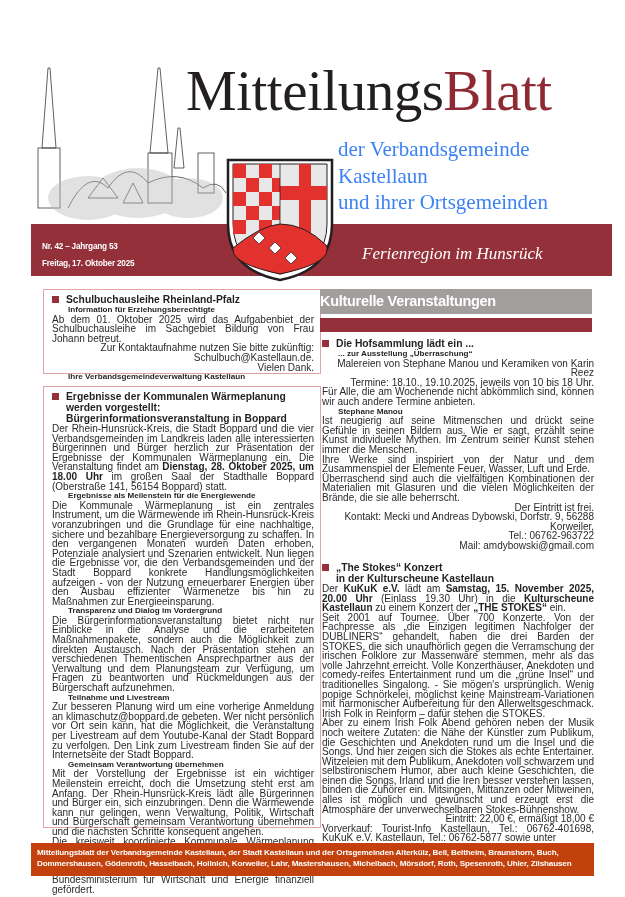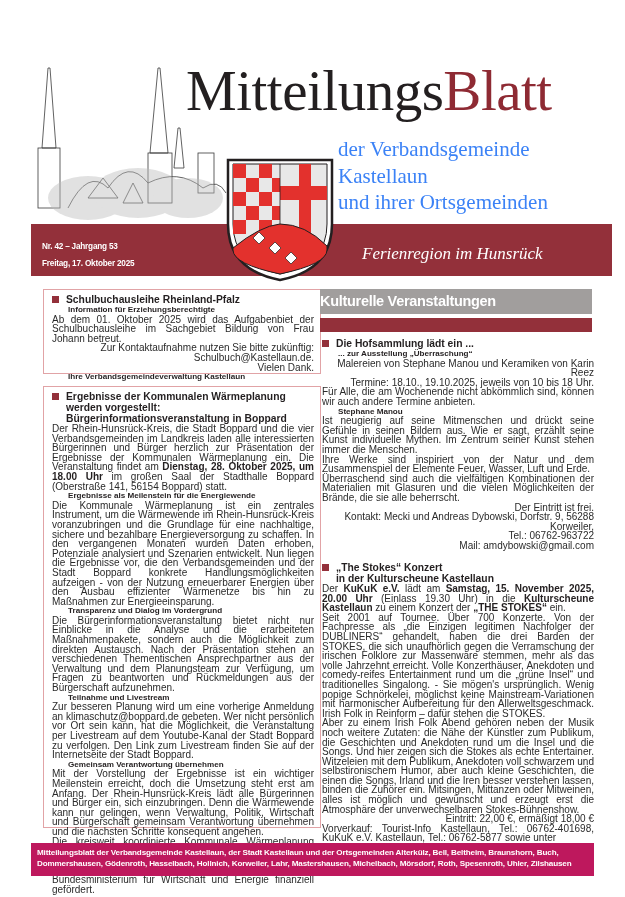--- a/index.html
+++ b/index.html
@@ -36,21 +36,21 @@
     .p b { font-weight: bold; color: #231f20; }
     .nl { text-align: right; }
 
     .right { position: absolute; left: 322px; width: 272px; }
     .section-bar { position: absolute; left: 320px; top: 289px; width: 272px; height: 25px; background: #a19e9d;
                    color: #ffffff; font-weight: bold; font-size: 14.5px; line-height: 25px; padding-left: 0; letter-spacing: -0.3px; }
     .red-bar { position: absolute; left: 320px; top: 318px; width: 272px; height: 14px; background: #93303a; }
     .article-1 { top: 338px; }
     .article-2 { top: 562px; }
 
-    .footer { position: absolute; left: 31px; top: 843px; width: 563px; height: 33px; background: #be185d;
+    .footer { position: absolute; left: 31px; top: 843px; width: 563px; height: 33px; background: #c2410c;
               color: #ffffff; font-weight: bold; font-size: 8.1px; line-height: 11px; padding: 4px 6px; letter-spacing: -0.15px; }
   </style>
 </head>
 <body>
 
 <div class="masthead">
   <svg class="sketch" viewBox="0 0 200 172">
     <g fill="none" stroke="#3a3a3a" stroke-width="0.8">
       <path d="M20 10 L22 10 L28 90 L14 90 Z"></path>
       <rect x="10" y="90" width="22" height="60"></rect>

